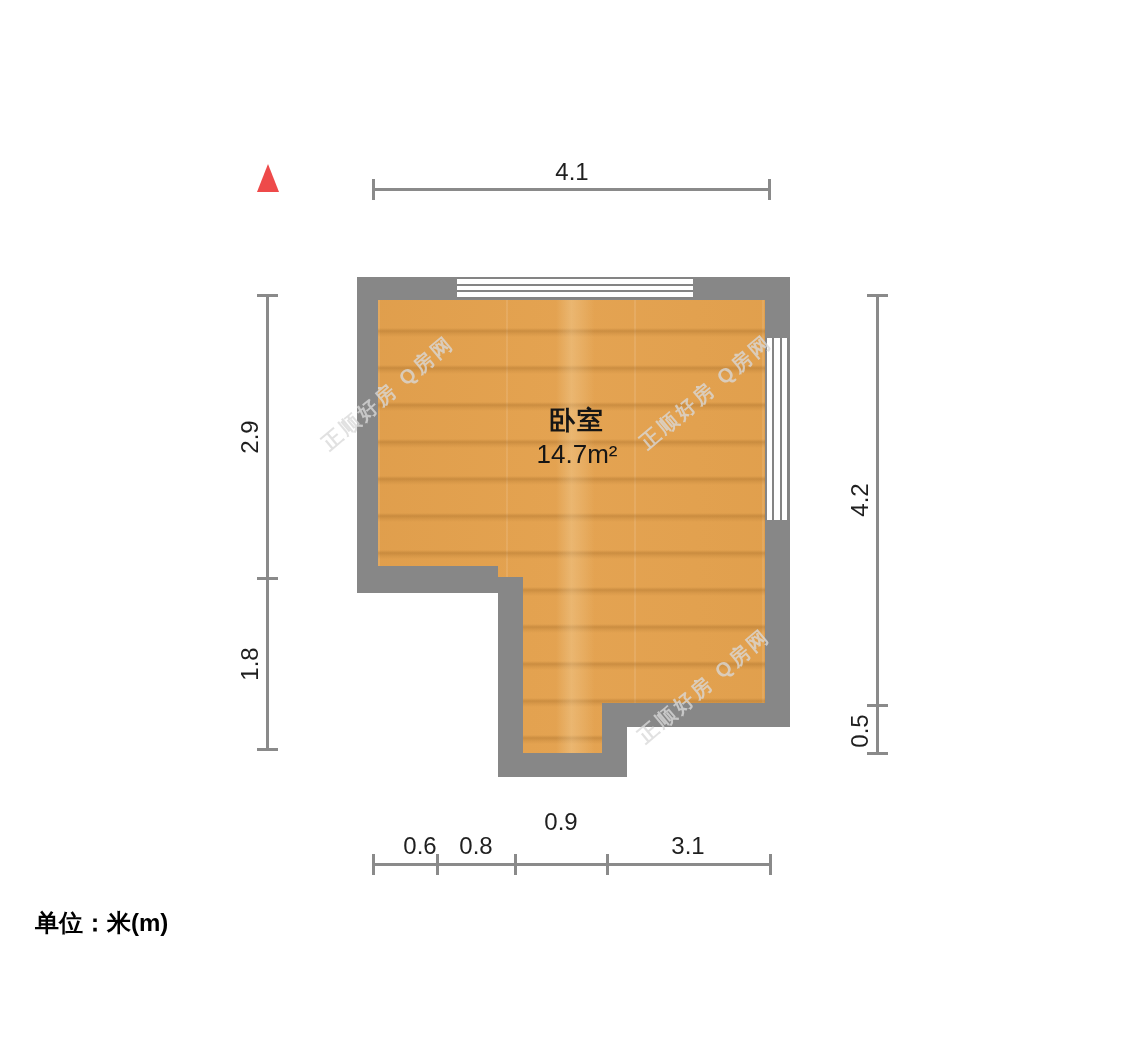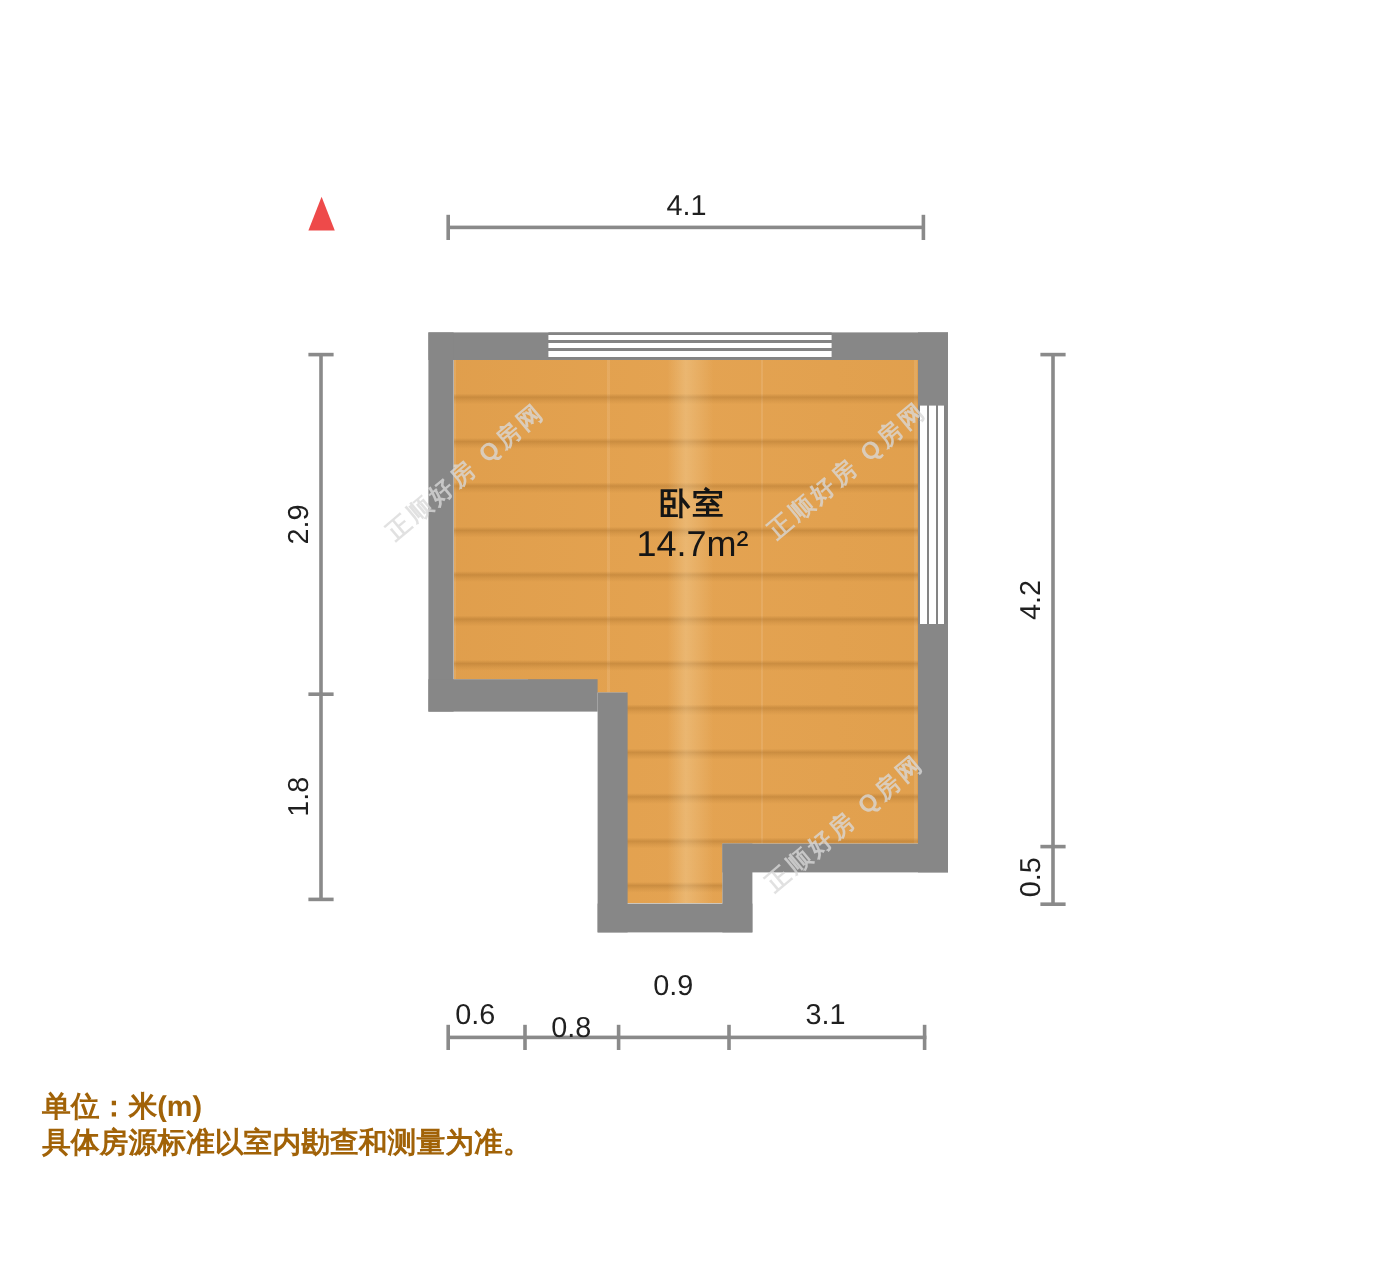--- a/index.html
+++ b/index.html
@@ -74,40 +74,40 @@
   .dim-bottom-t5{left:769px;top:854px;width:3px;height:21px;}
 
   
   .dlabel{font-size:24px;color:#1f1f1f;white-space:nowrap;transform:translate(-50%,-50%);}
   .dlabel.vert{transform:translate(-50%,-50%) rotate(-90deg);}
   .lab-41{left:572px;top:172px;}
   .lab-29{left:250px;top:437px;}
   .lab-18{left:250px;top:664px;}
   .lab-42{left:860px;top:500px;}
   .lab-05{left:860px;top:731px;}
-  .lab-06{left:396px;top:846px;}
-  .lab-08{left:476px;top:846px;margin-top:11px;}
+  .lab-06{left:420px;top:846px;}
+  .lab-08{left:476px;top:846px;}
   .lab-09{left:561px;top:822px;}
   .lab-17{left:688px;top:846px;}
 
   
   .room-name{left:577px;top:420px;transform:translate(-50%,-50%);
     font-size:26px;font-weight:700;color:#151515;letter-spacing:2px;white-space:nowrap;}
   .room-area{left:577px;top:454px;transform:translate(-50%,-50%);
-    font-size:30px;color:#151515;white-space:nowrap;}
+    font-size:26px;color:#151515;white-space:nowrap;}
 
   
   .wm{color:rgba(216,216,216,0.78);font-size:20px;font-weight:700;letter-spacing:3px;
       white-space:nowrap;transform:translate(-50%,-50%) rotate(-40deg);}
   .wm1{left:388px;top:393px;}
   .wm2{left:706px;top:392px;}
   .wm3{left:704px;top:686px;}
 
   
-  .notes{left:35px;top:908px;font-size:24px;font-weight:700;color:#a16207;line-height:30px;white-space:nowrap;}
+  .notes{left:35px;top:908px;font-size:24px;font-weight:700;color:#000000;line-height:30px;white-space:nowrap;}
 </style>
 </head>
 <body>
 
 <div class="canvas">
 
   <div class="abs north-arrow"></div>
 
   <div class="abs floor"></div>
 
@@ -156,16 +156,15 @@
 
   <div class="abs room-name">卧室</div>
   <div class="abs room-area">14.7m²</div>
 
   <div class="abs wm wm1">正顺好房 Q房网</div>
   <div class="abs wm wm2">正顺好房 Q房网</div>
   <div class="abs wm wm3">正顺好房 Q房网</div>
 
   <div class="abs notes">
     <div>单位：米(m)</div>
-    <div>具体房源标准以室内勘查和测量为准。</div>
   </div>
 
 </div>
 
 </body></html>

